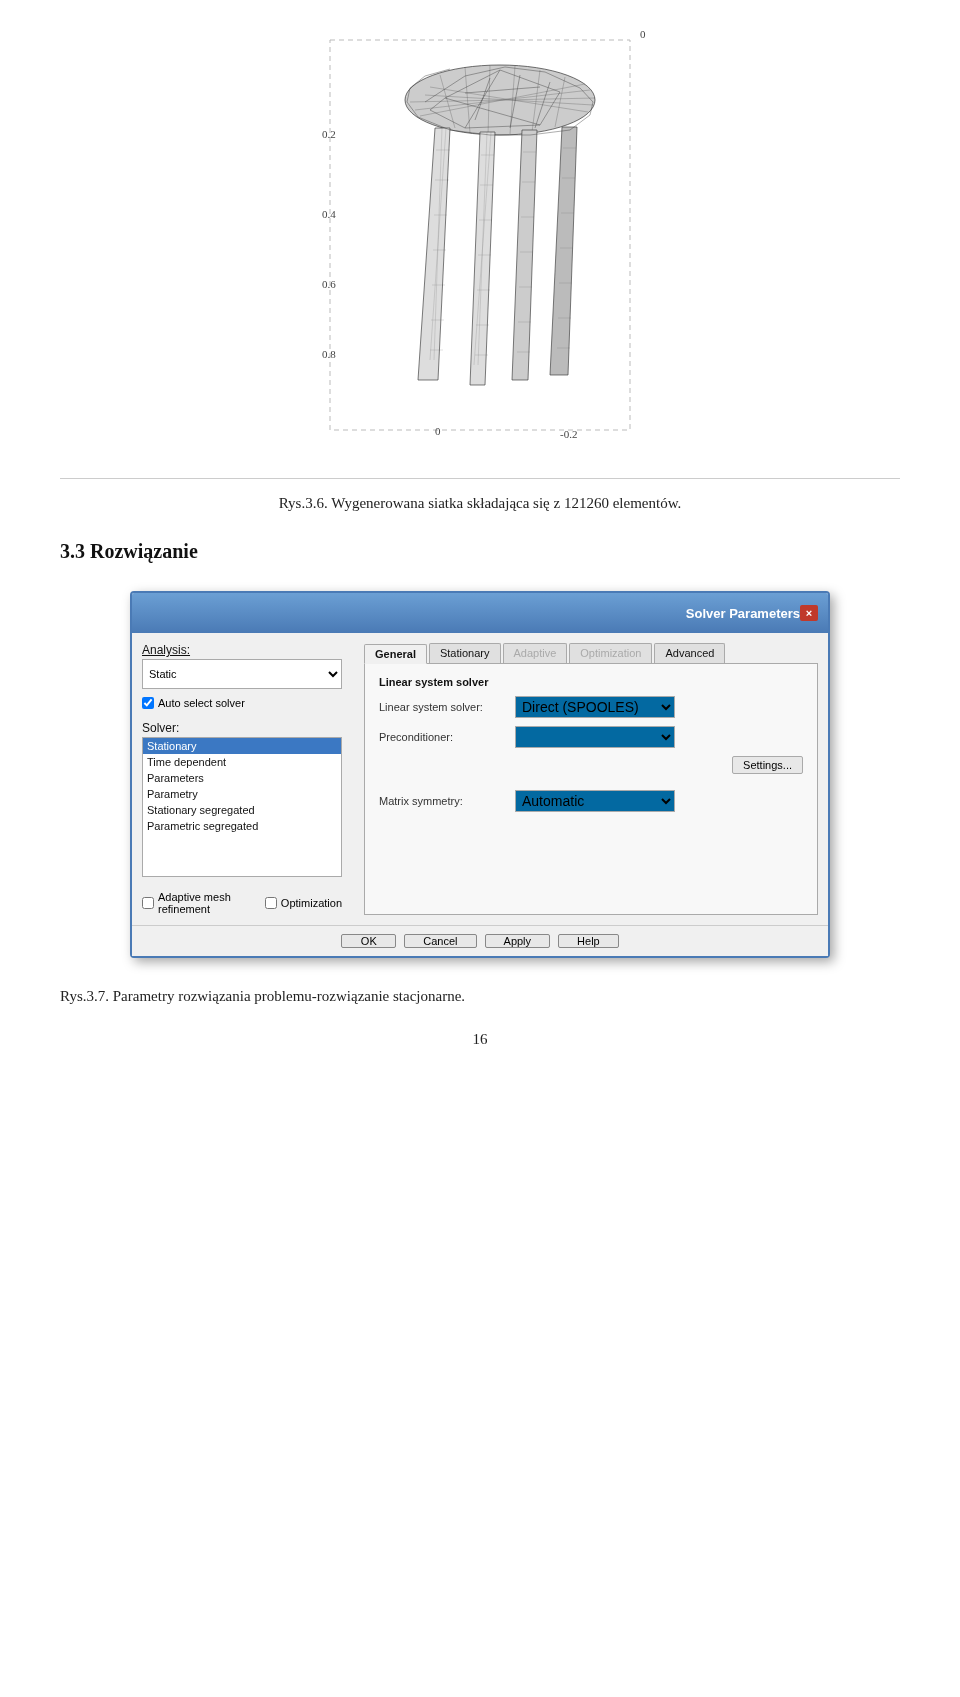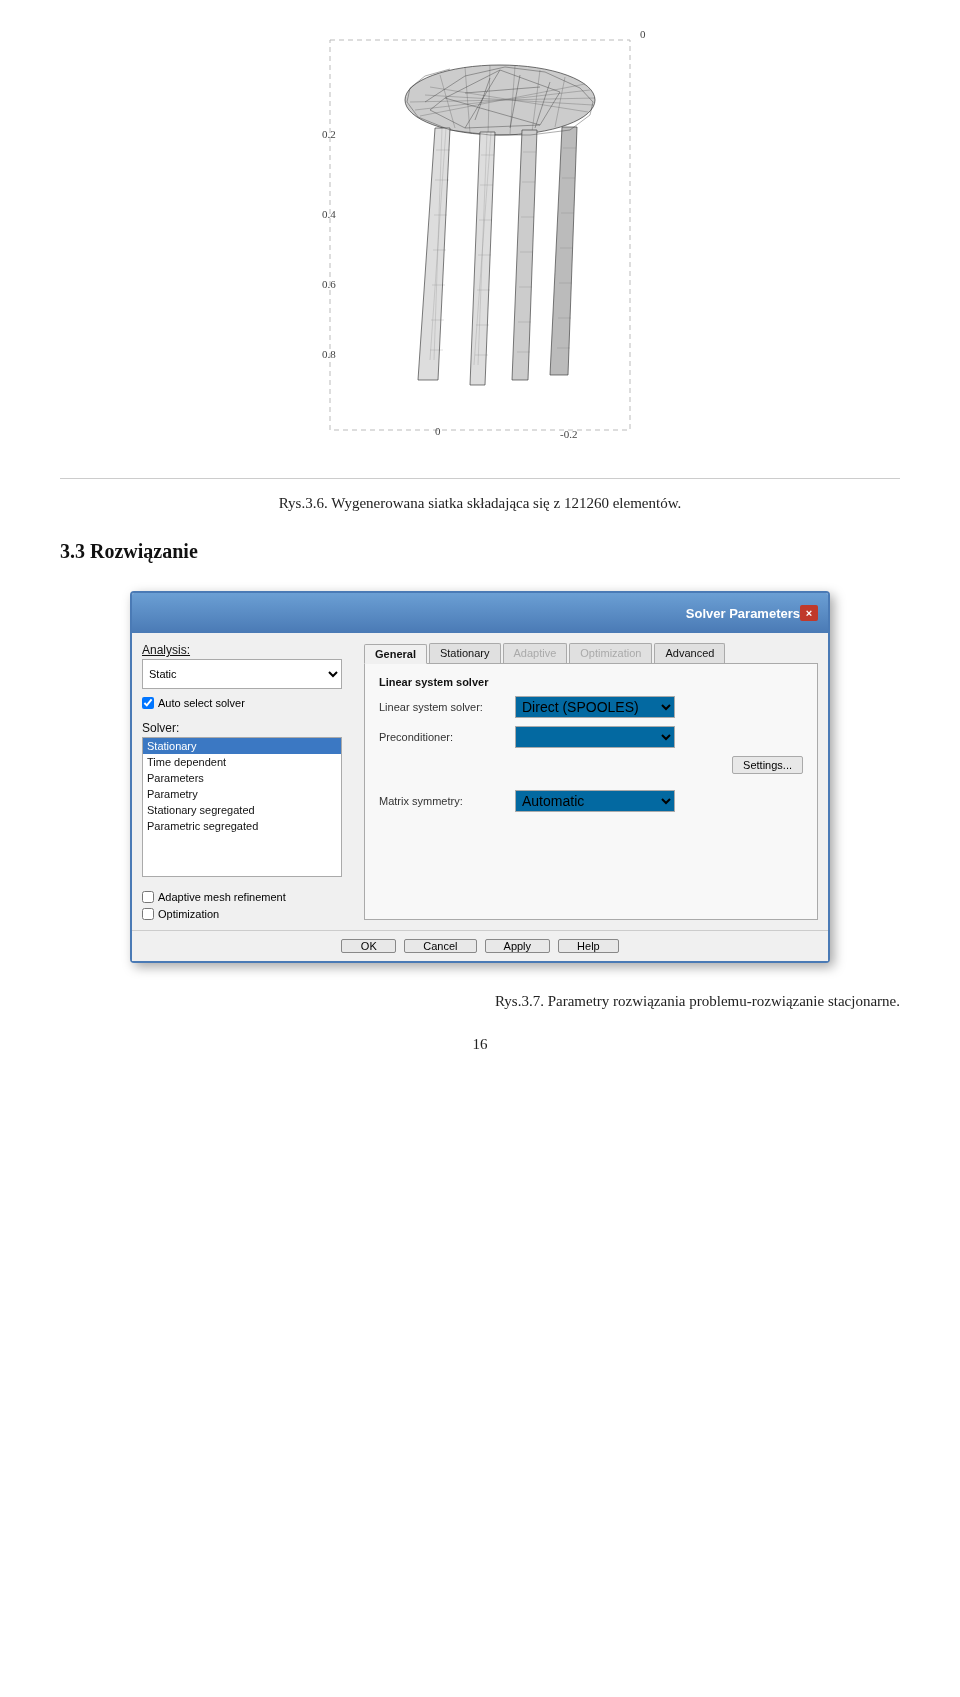--- a/index.html
+++ b/index.html
@@ -152,21 +152,21 @@
       color: #111;
     }
 
     .solver-listbox-item.selected {
       background: #3b78c3;
       color: #fff;
     }
 
     .left-bottom-checks {
       display: flex;
-      flex-direction: column;
+      flex-direction: row;
       gap: 5px;
       margin-top: 6px;
     }
 
     
     .right-panel {
       flex: 1;
       display: flex;
       flex-direction: column;
       padding-left: 12px;
@@ -276,21 +276,21 @@
       background: #e8e8e8;
       border: 1px solid #888;
       cursor: pointer;
       border-radius: 2px;
       min-width: 55px;
     }
 
     
     .caption-fig2 {
       width: 100%;
-      text-align: right;
+      text-align: left;
       font-size: 15px;
       margin-top: 10px;
       margin-bottom: 20px;
       color: #222;
     }
 
     .page-number {
       font-size: 15px;
       color: #222;
       text-align: left;

